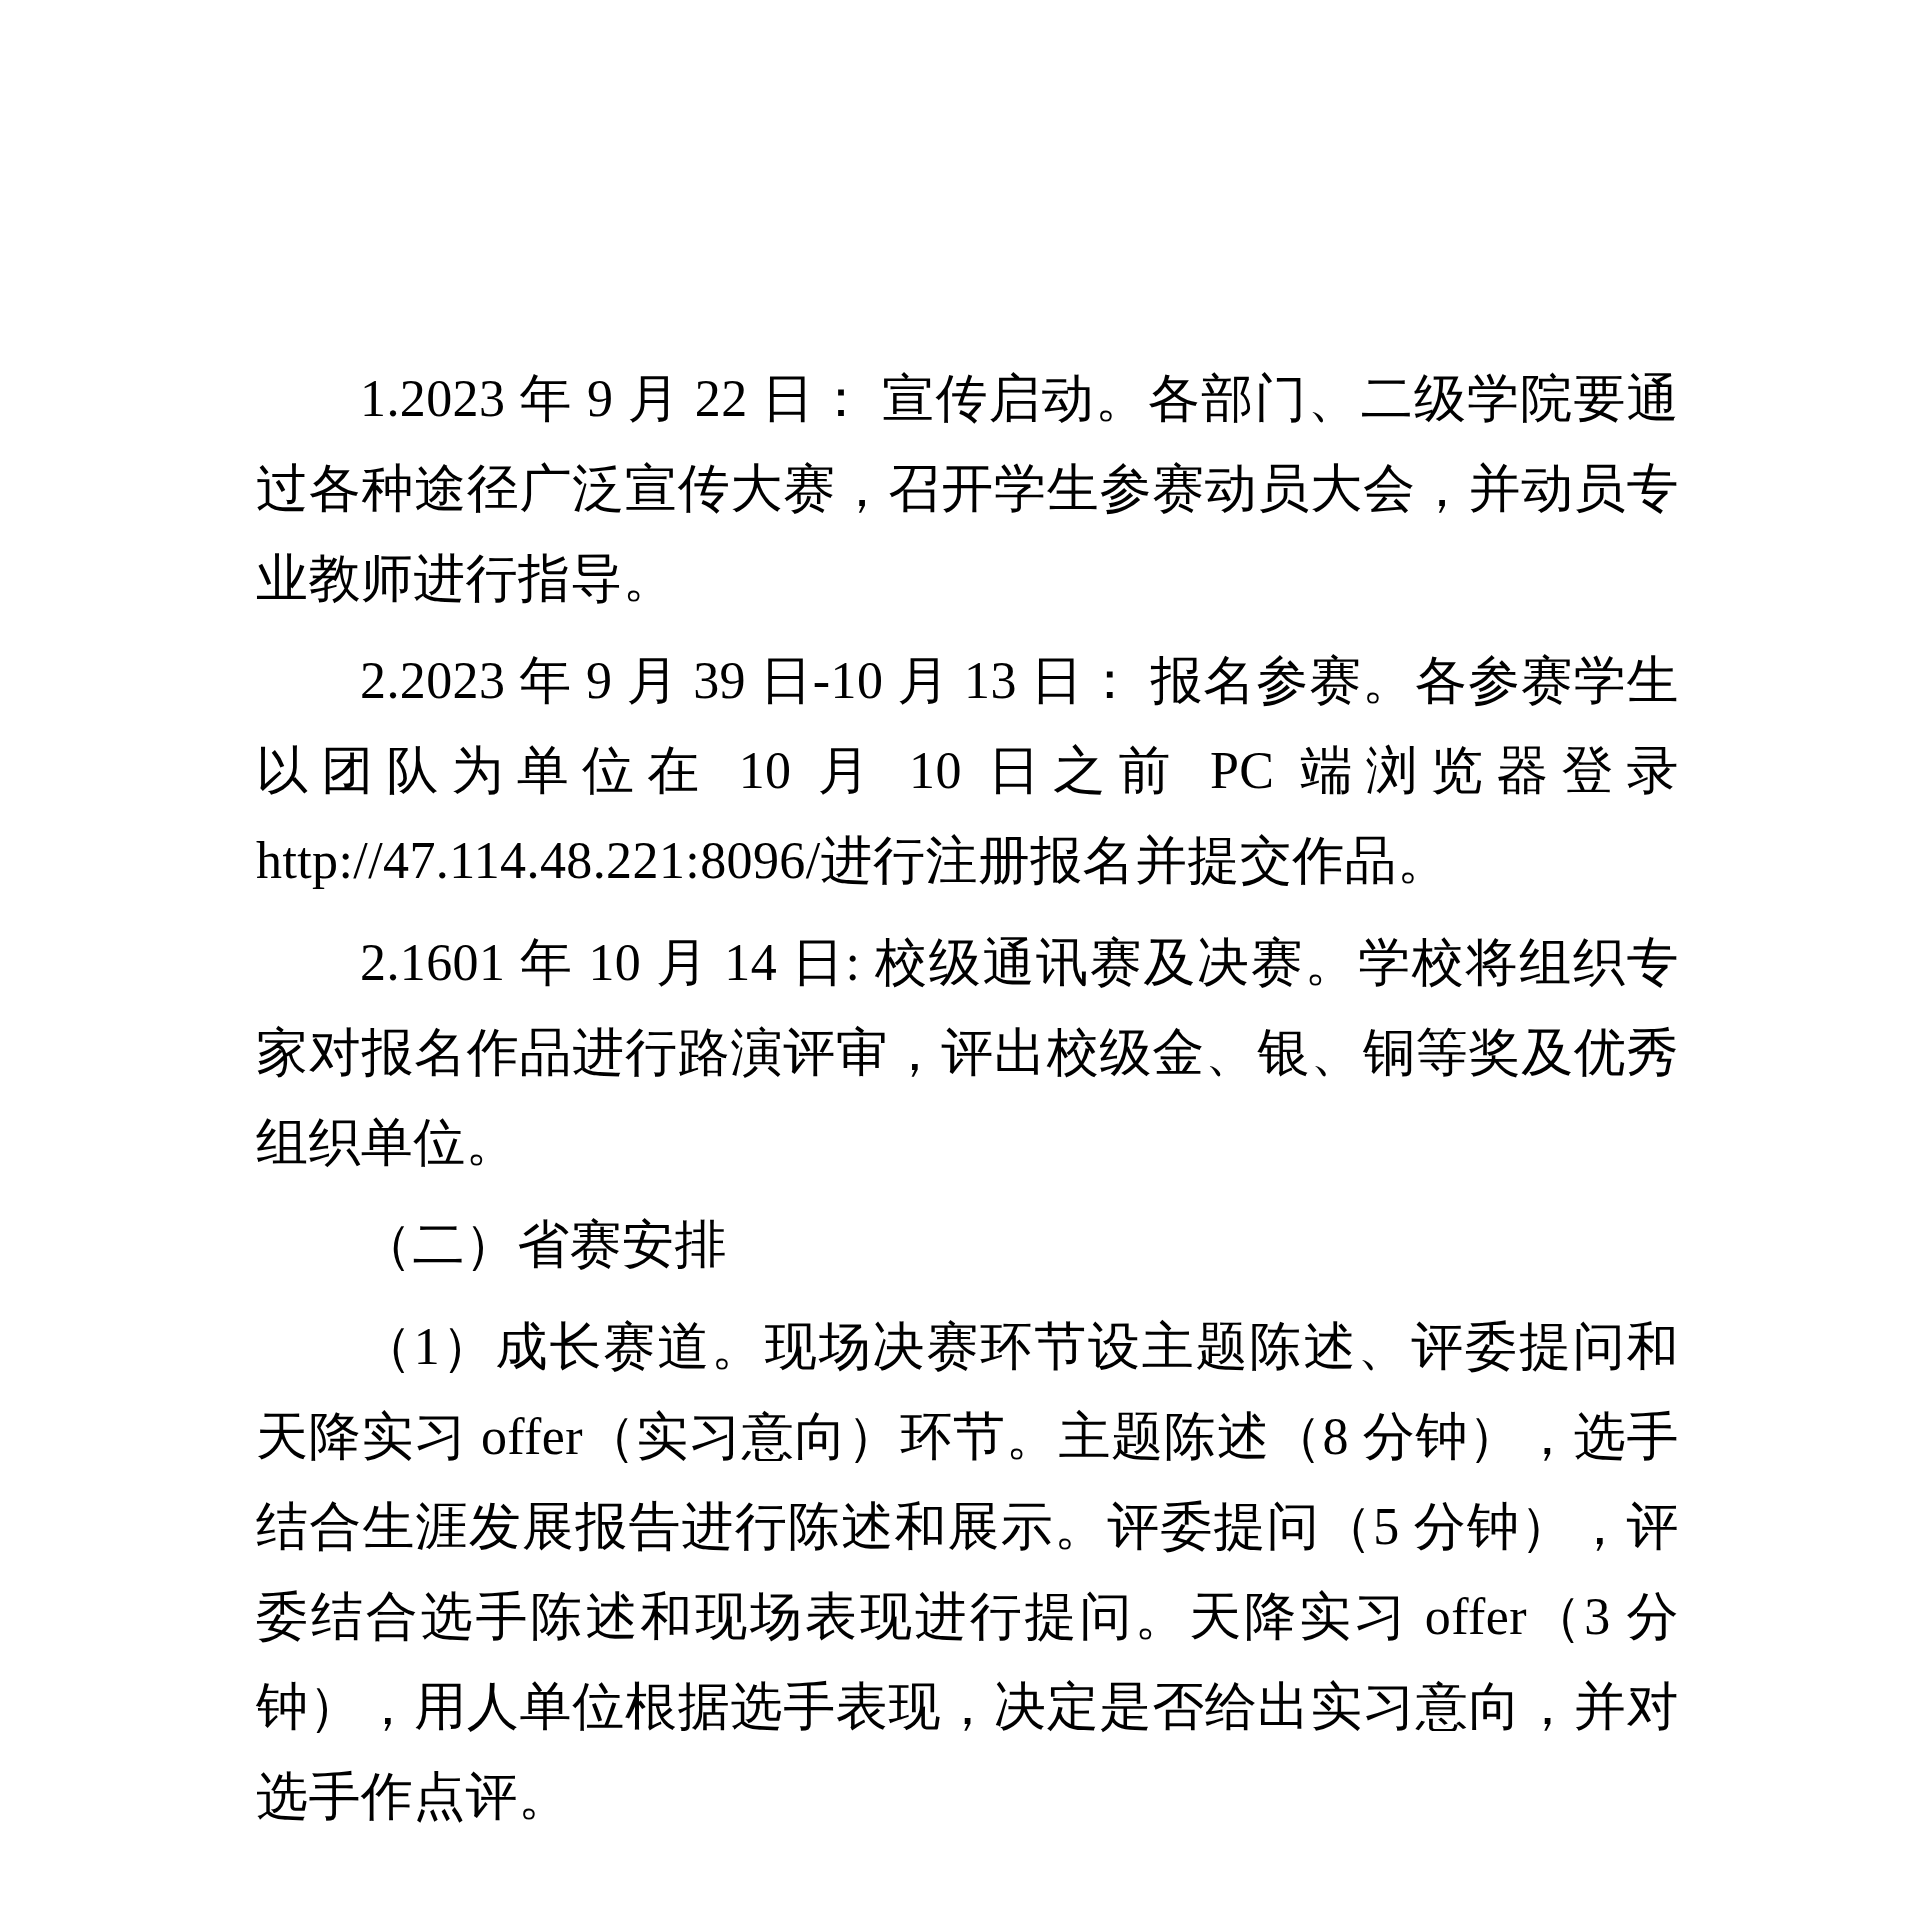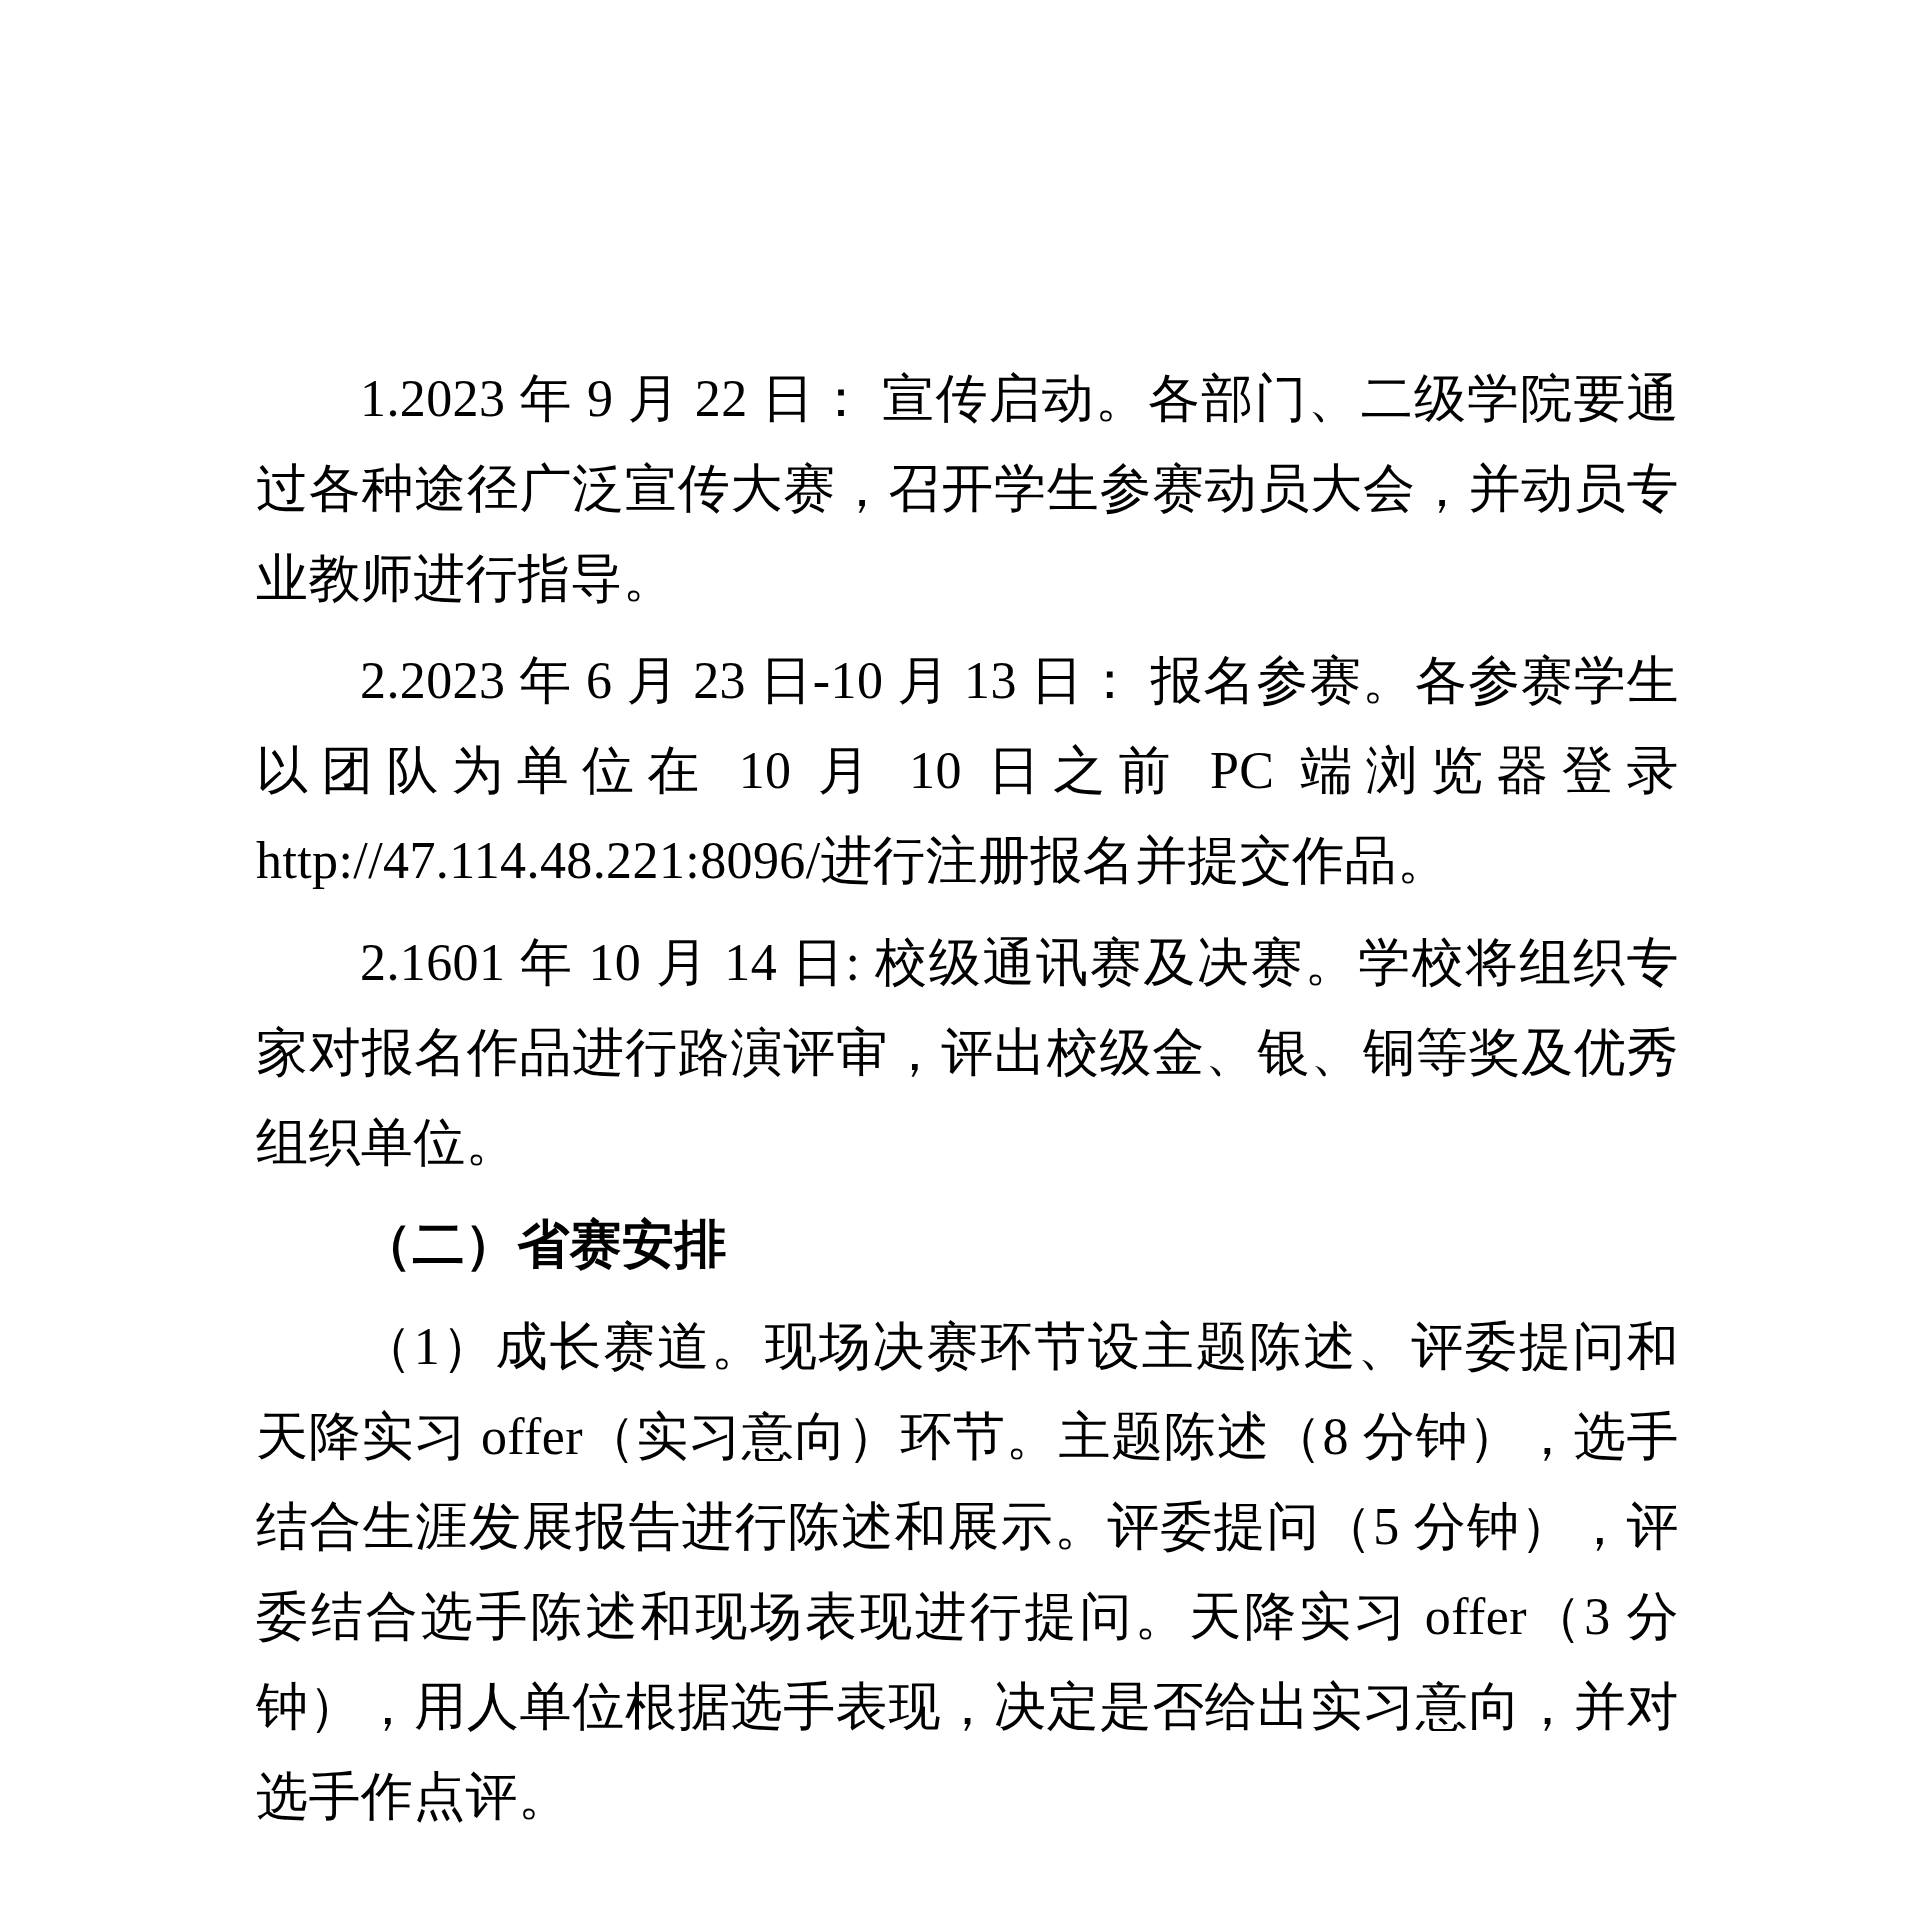--- a/index.html
+++ b/index.html
@@ -26,30 +26,30 @@
     text-align: justify;
     text-justify: inter-ideograph;
     letter-spacing: 0.4px;
   }
   .text-block p {
     margin: 12px;
     padding: 0;
     text-indent: 2em;
   }
   .text-block p.heading {
-    font-weight: bold;
+    font-weight: normal;
   }
 </style>
 </head>
 <body>
 
 <div class="page">
   <div class="text-block">
     <p class="body">1.2023 年 9 月 22 日： 宣传启动。各部门、二级学院要通过各种途径广泛宣传大赛，召开学生参赛动员大会，并动员专业教师进行指导。</p>
-    <p class="body">2.2023 年 6 月 23 日-10 月 13 日： 报名参赛。各参赛学生以团队为单位在 10 月 10 日之前 PC 端浏览器登录 http://47.114.48.221:8096/进行注册报名并提交作品。</p>
+    <p class="body">2.2023 年 9 月 39 日-10 月 13 日： 报名参赛。各参赛学生以团队为单位在 10 月 10 日之前 PC 端浏览器登录 http://47.114.48.221:8096/进行注册报名并提交作品。</p>
     <p class="body">2.1601 年 10 月 14 日: 校级通讯赛及决赛。学校将组织专家对报名作品进行路演评审，评出校级金、银、铜等奖及优秀组织单位。</p>
     <p class="heading">（二）省赛安排</p>
     <p class="body">（1）成长赛道。现场决赛环节设主题陈述、评委提问和天降实习 offer（实习意向）环节。主题陈述（8 分钟），选手结合生涯发展报告进行陈述和展示。评委提问（5 分钟），评委结合选手陈述和现场表现进行提问。天降实习 offer（3 分钟），用人单位根据选手表现，决定是否给出实习意向，并对选手作点评。</p>
 
   </div>
 
 </div>
 
 
 </body></html>

